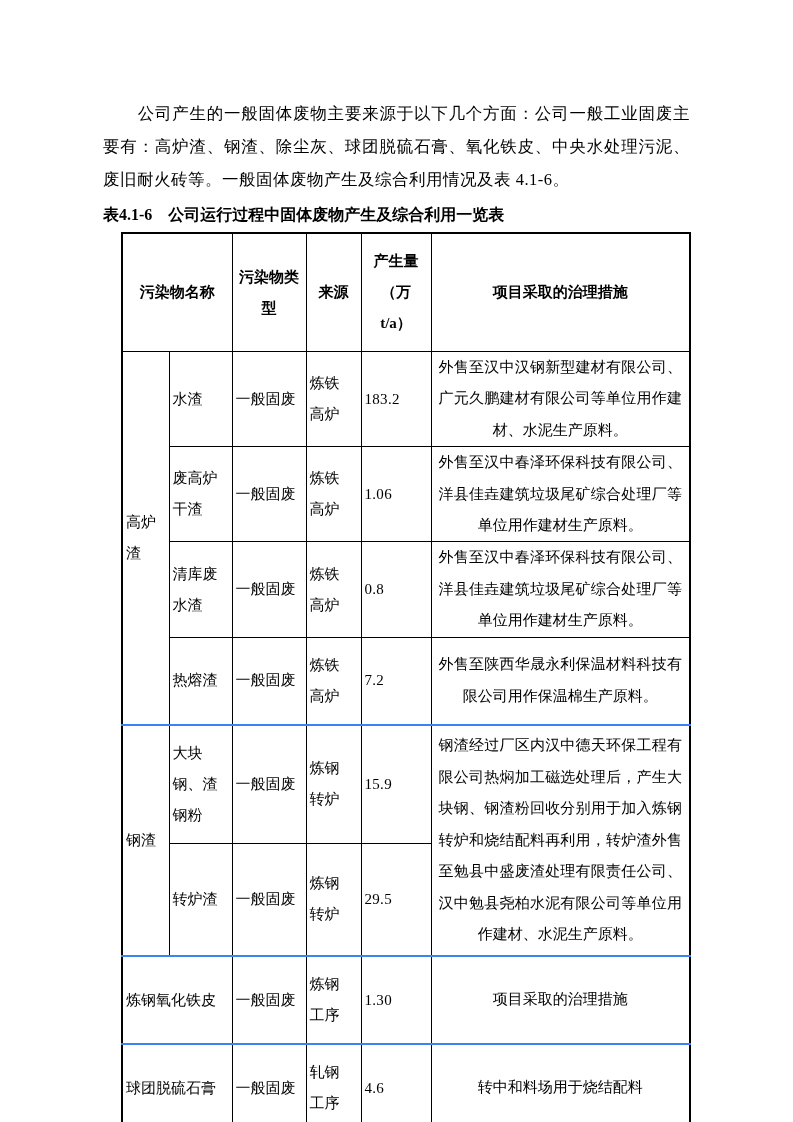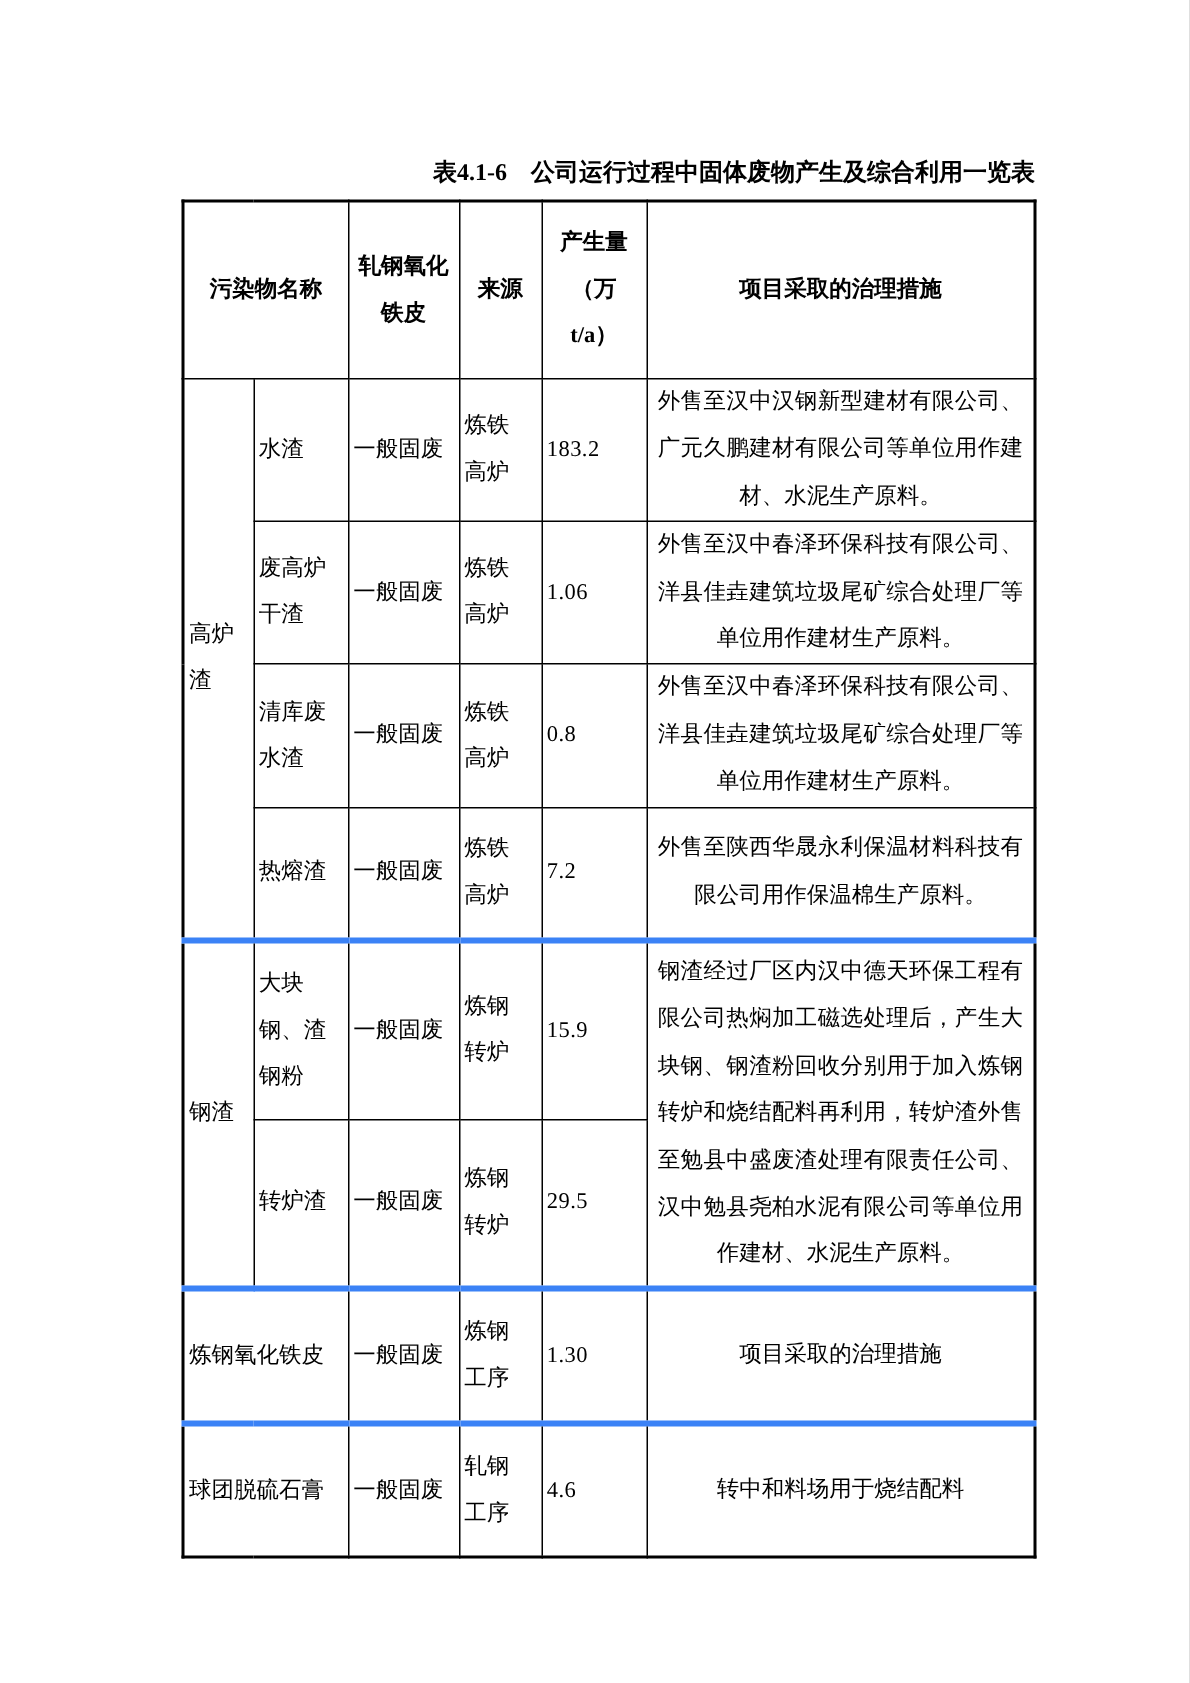--- a/index.html
+++ b/index.html
@@ -24,21 +24,21 @@
     font-size: 16.5px;
     line-height: 33px;
     text-align: justify;
     text-indent: 2.1em;
     margin: 0;
     letter-spacing: 0.5px;
   }
   .tbl-title {
     font-size: 16px;
     font-weight: bold;
-    text-align: right;
+    text-align: left;
     margin: 7px 0 0 0;
     line-height: 24px;
   }
   table.doc-table {
     border-collapse: collapse;
     table-layout: fixed;
     width: 568px;
     margin: 5px 0 0 18px;
     border: 2px solid #000;
   }
@@ -52,21 +52,21 @@
     box-sizing: border-box;
   }
   .doc-table th { font-weight: bold; }
   .pre { white-space: pre-line; }
   td.measure {
     text-align: justify;
     text-align-last: center;
     padding: 0 7px;
     line-height: 31.4px;
   }
-  tr.sep-thick td { border-top: 4px solid #3b82f6; margin-top: 17px; }
+  tr.sep-thick td { border-top: 2px solid #3b82f6; margin-top: 17px; }
   .num { letter-spacing: 0.3px; }
   .page-number {
     position: absolute;
     top: 1036px;
     left: 0;
     width: 100%;
     text-align: center;
     font-size: 14.5px;
   }
   
@@ -83,37 +83,38 @@
   tr.h-109  { height: 109px; }
   tr.h-113  { height: 113px; }
   tr.h-60   { height: 60px; }
 </style>
 </head>
 <body>
 
 <div class="page">
   <div class="content">
 
+    <p class="intro">公司产生的一般固体废物主要来源于以下几个方面：公司一般工业固废主要有：高炉渣、钢渣、除尘灰、球团脱硫石膏、氧化铁皮、中央水处理污泥、废旧耐火砖等。一般固体废物产生及综合利用情况及表 4.1-6。</p>
 
     <div class="tbl-title">表4.1-6　公司运行过程中固体废物产生及综合利用一览表</div>
 
     <table class="doc-table">
       <colgroup>
         <col class="c-group">
           <col class="c-subname">
           <col class="c-type">
         <col class="c-source">
           <col class="c-amount">
           <col class="c-measure">
       </colgroup>
 
       <tbody>
           <tr class="h-head">
         <th colspan="2">污染物名称</th>
-        <th>轧钢氧化铁皮</th>
+        <th>污染物类型</th>
         <th>来源</th>
         <th class="pre">产生量
 （万 t/a）</th>
         <th>项目采取的治理措施</th>
       </tr>
 
       <tr class="h-95">
         <td rowspan="4">高炉渣</td>
         <td class="pre">水渣</td>
         <td>一般固废</td>

